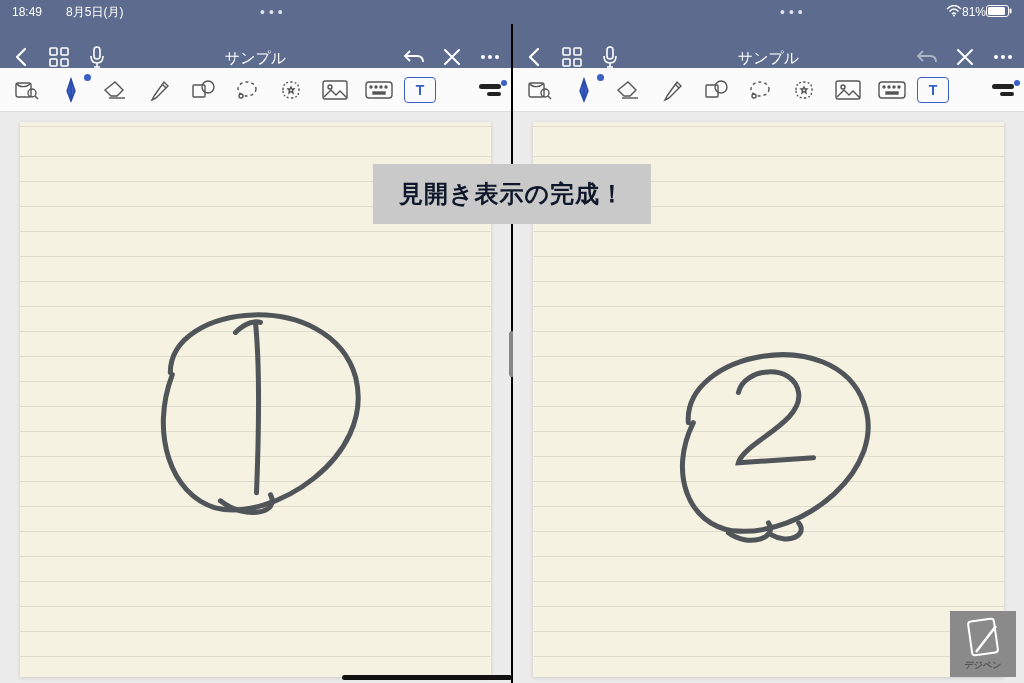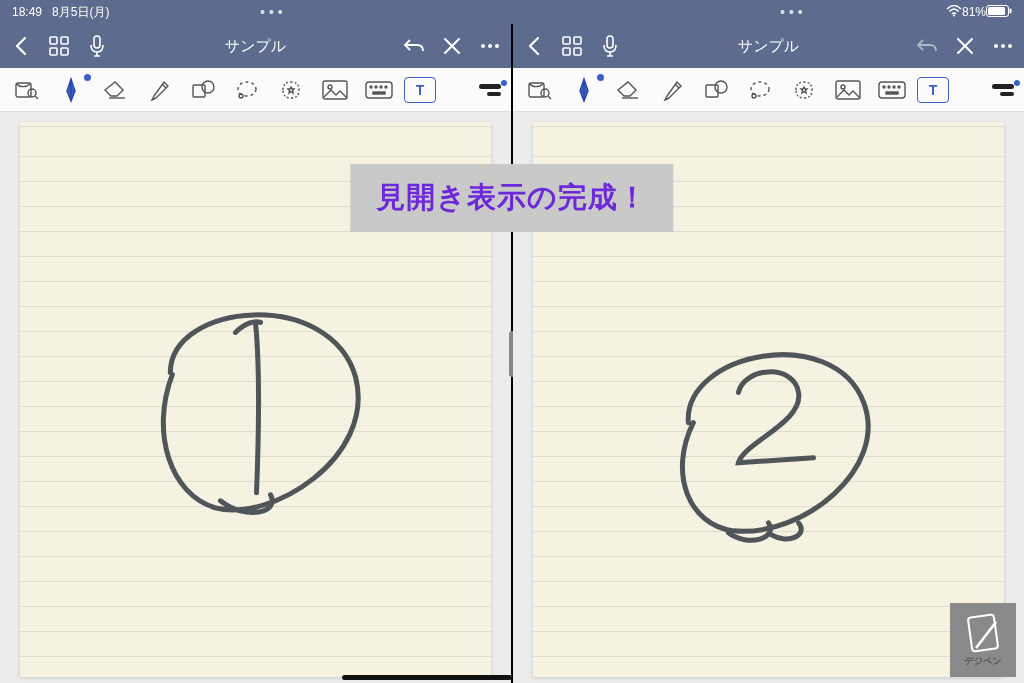--- a/index.html
+++ b/index.html
@@ -4,34 +4,34 @@
 <style>
   * { box-sizing: border-box; margin: 0; padding: 0; }
   html, body { width: 1024px; height: 683px; overflow: hidden; font-family: -apple-system, "Hiragino Sans", sans-serif; }
   body { background: #e8e8e8; position: relative; }
 
   .status-bar {
     position: absolute; top: 0; left: 0; right: 0; height: 24px;
     background: #5d6c8e; color: #fff; font-size: 12px;
     display: flex; align-items: center; padding: 0 12px;
   }
-  .status-left { display: flex; gap: 10px; align-items: center; }
+  .status-left { display: flex; gap: 24px; align-items: center; }
   .status-center-left, .status-center-right { position: absolute; top: 4px; font-size: 14px; letter-spacing: 4px; color: rgba(255,255,255,.8);}
   .status-center-left { left: 260px; }
   .status-center-right { left: 780px; }
   .status-right { margin-left: auto; display: flex; align-items: center; }
 
   .split { position: absolute; top: 24px; left: 0; right: 0; bottom: 0; display: flex; }
   .pane { flex: 1; display: flex; flex-direction: column; background: #fff; position: relative; }
   .divider { width: 2px; background: #000; position: relative; }
   .divider-handle { position: absolute; left: -2px; top: 50%; transform: translateY(-50%); width: 6px; height: 46px; background: #888; border-radius: 3px; }
 
   .nav-bar {
     height: 44px; background: #5d6c8e; color: #fff;
-    display: flex; align-items: center; padding: 0 10px; gap: 14px;
+    display: flex; align-items: flex-end; padding: 0 10px; gap: 14px;
     position: relative;
   }
   .nav-title { position: absolute; left: 0; right: 0; text-align: center; font-size: 15px; pointer-events: none; }
   .nav-left, .nav-right { display: flex; gap: 16px; align-items: center; z-index: 1; }
   .nav-right { margin-left: auto; }
   .nav-icon { width: 22px; height: 22px; display: flex; align-items: center; justify-content: center; cursor: pointer; }
 
   .toolbar {
     height: 44px; background: #fbfbfb; border-bottom: 1px solid #ddd;
     display: flex; align-items: center; padding: 0 8px; gap: 8px;
@@ -55,28 +55,28 @@
     width: 100%; height: 100%; background: #f5f2e1;
     box-shadow: 0 1px 4px rgba(0,0,0,.15);
     position: relative;
     background-image: repeating-linear-gradient(to bottom, transparent 0, transparent 24px, rgba(0,0,0,.09) 24px, rgba(0,0,0,.09) 25px);
     background-position: 0 10px;
   }
   .drawing { position: absolute; inset: 0; }
 
   .overlay-banner {
     position: absolute; top: 164px; left: 50%; transform: translateX(-50%);
-    background: #c9c9c9; color: #6d28d9; font-weight: 800;
-    font-size: 29px; padding: 14px 26px; letter-spacing: 1px;
+    background: #c9c9c9; color: #0f172a; font-weight: 800;
+    font-size: 24px; padding: 14px 26px; letter-spacing: 1px;
     font-family: "Hiragino Maru Gothic ProN","Hiragino Sans",sans-serif;
     z-index: 50;
   }
 
   .watermark {
-    position: absolute; right: 8px; bottom: 6px; width: 66px; height: 74px;
+    position: absolute; right: 8px; bottom: 6px; width: 66px; height: 66px;
     background: #8a8a8a; display:flex; align-items:center; justify-content:center; flex-direction:column;
     z-index: 40;
   }
   .watermark svg { stroke:#fff; fill:none; stroke-width:2; }
   .watermark .wm-text{ color:#555; font-size:9px; font-weight:700; margin-top:1px;}
 
   .home-indicator{ position:absolute; bottom:3px; left:50%; transform:translateX(-50%); width:170px; height:5px; background:#111; border-radius:3px; z-index:60; margin-left:-85px;}
 
   .bt-dot{ position:absolute; top:-1px; right:-1px; width:7px; height:7px; background:#3b5fc4; border-radius:50%;}
 </style>

